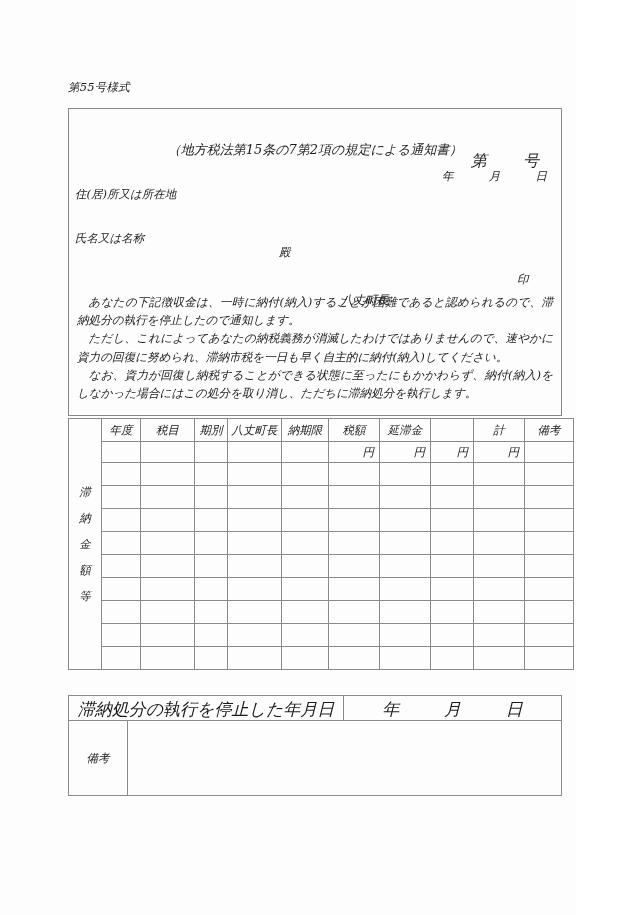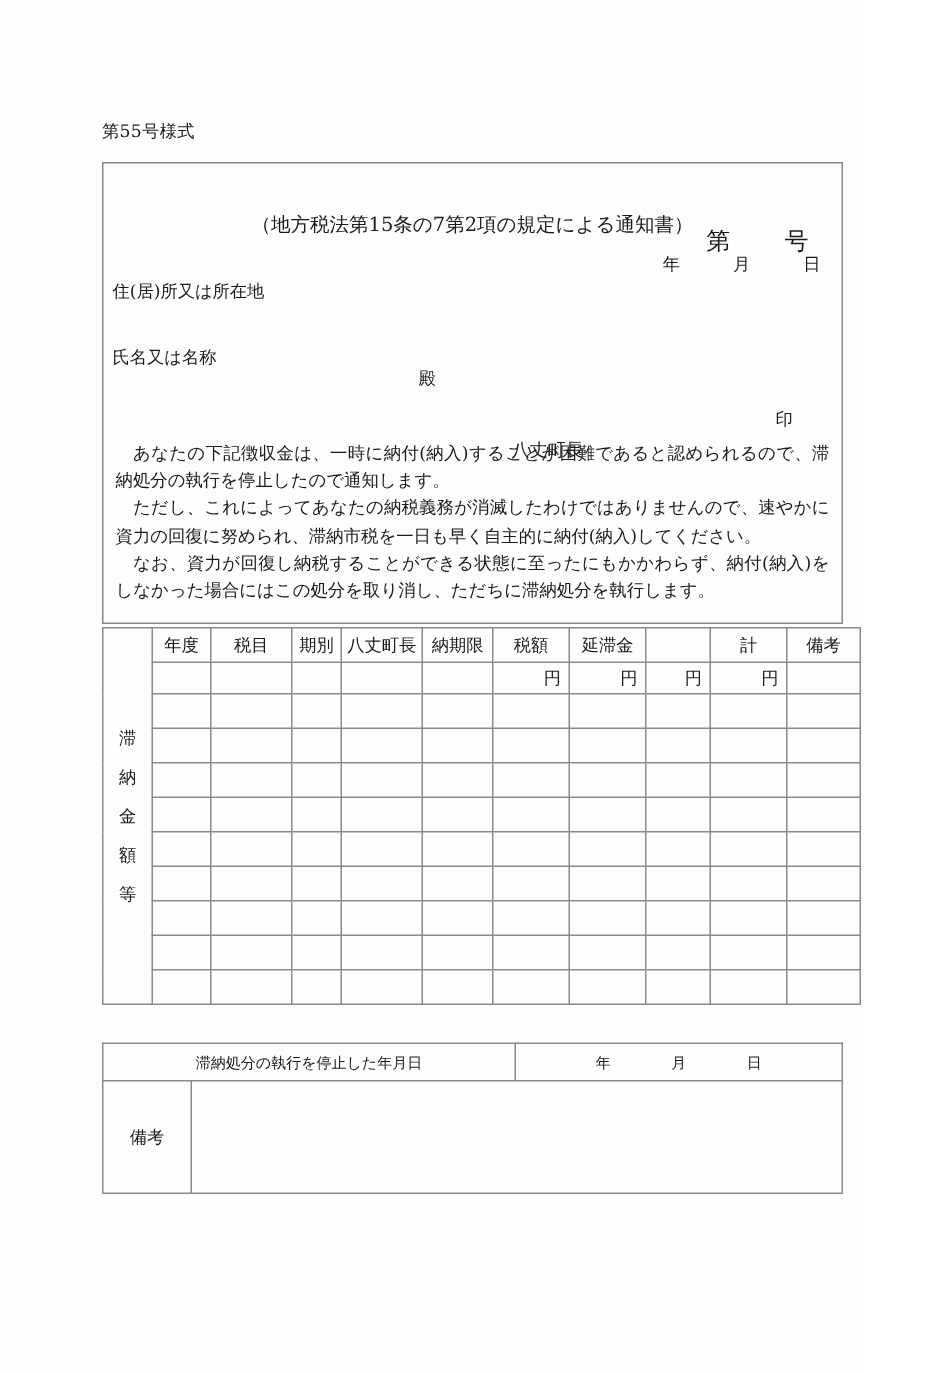--- a/index.html
+++ b/index.html
@@ -14,20 +14,21 @@
     color: #1a1a1a;
     position: relative;
     overflow: hidden;
   }
   .page {
     position: absolute;
     left: 0; top: 0;
     width: 576px;
     height: 915px;
     background: #fdfdfd;
+    font-style: italic;
   }
   
   .form-no {
     position: absolute;
     left: 68px;
     top: 80px;
     font-size: 11.5px;
     letter-spacing: 0.2px;
     white-space: nowrap;
   }
@@ -161,21 +162,21 @@
     font-size: 11.5px;
   }
   
   .stop-tbl {
     position: absolute;
     left: 68px;
     top: 695px;
     width: 494px;
     border-collapse: collapse;
     table-layout: fixed;
-    font-size: 10px;
+    font-size: 17px;
     background: #fdfdfd;
   }
   .stop-tbl td {
     border: 1px solid #8a8a8a;
     height: 24px;
     text-align: center;
     vertical-align: middle;
     font-weight: normal;
   }
   .stop-tbl .date-cell .sp { display: inline-block; width: 34px; }

